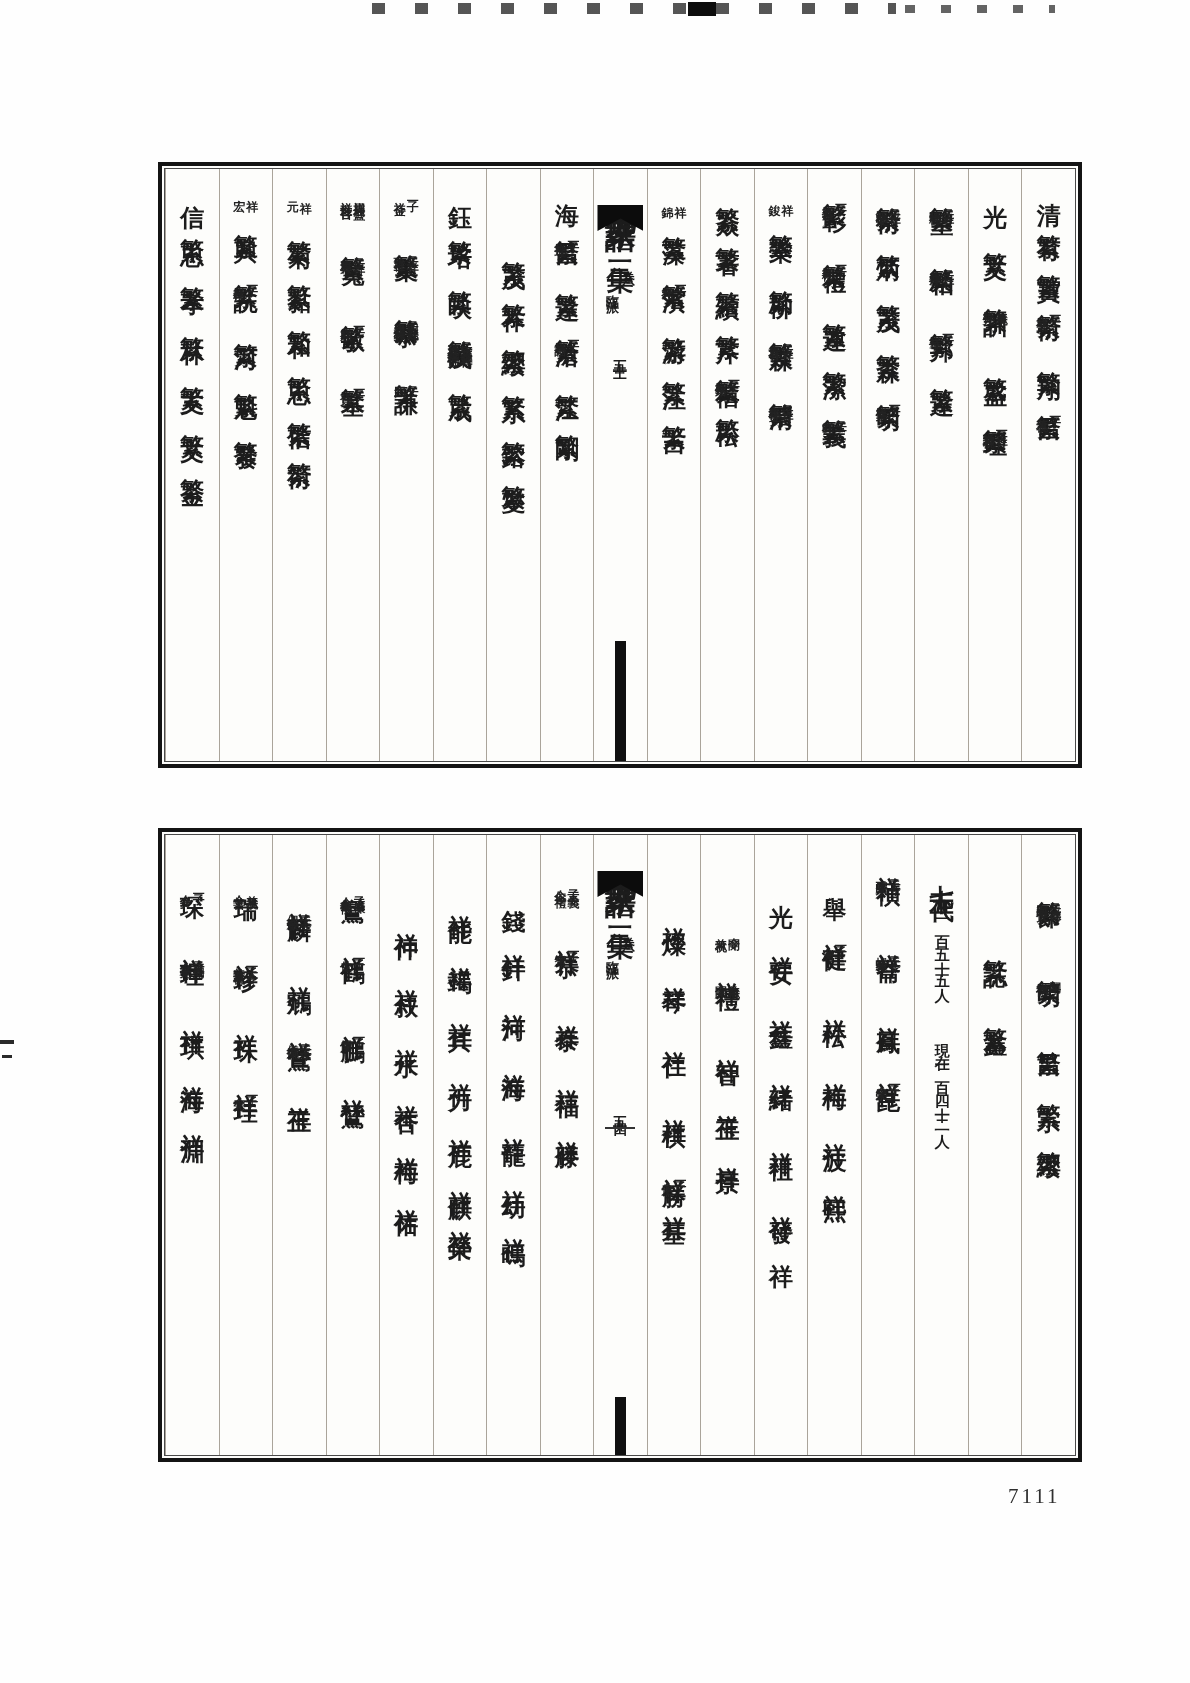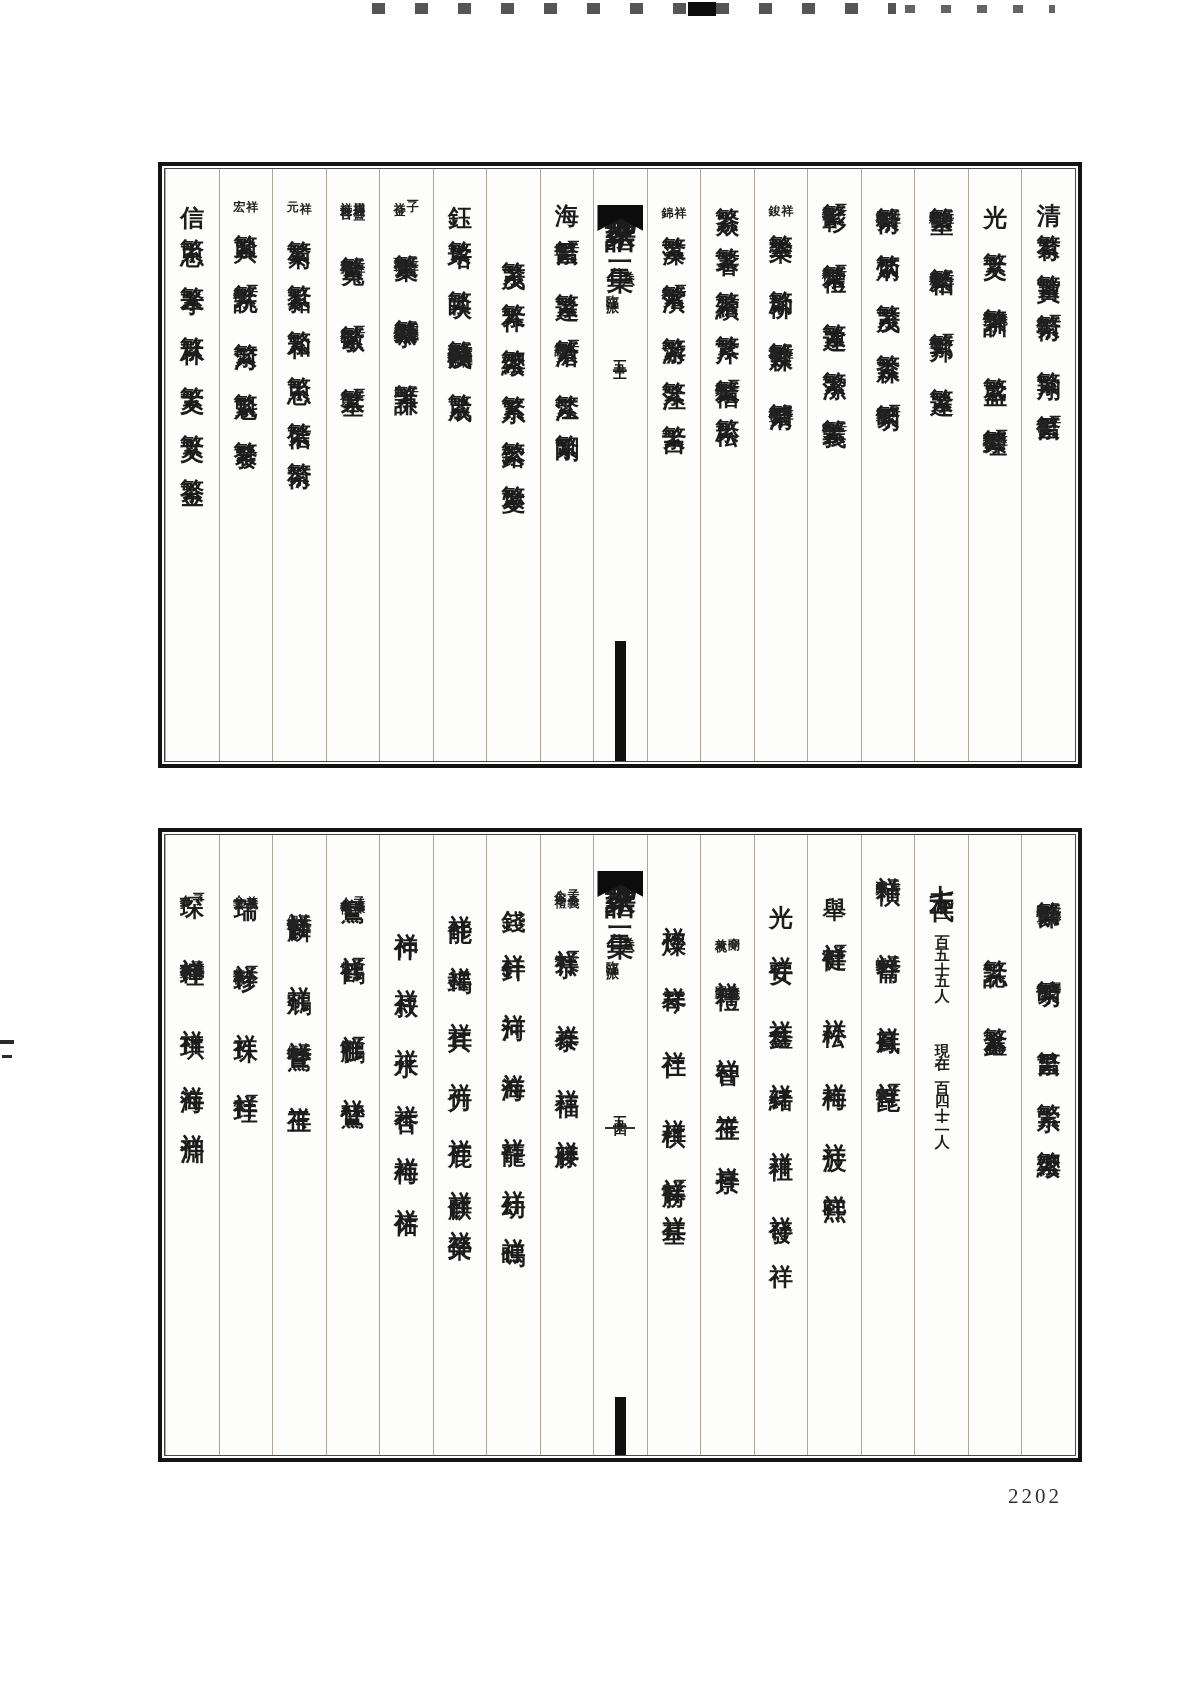--- a/index.html
+++ b/index.html
@@ -860,14 +860,14 @@
               <span class="vname">祥海</span>
             </div>
             <div class="entry" style="margin-top: 38px;">
               <span class="vname">祥淵</span>
             </div>
           </div>
         </div>
       </div>
     </div>
 
-  <div class="page-number">2202</div>
+  <div class="page-number">7111</div>
 </div>
 
 </body></html>

